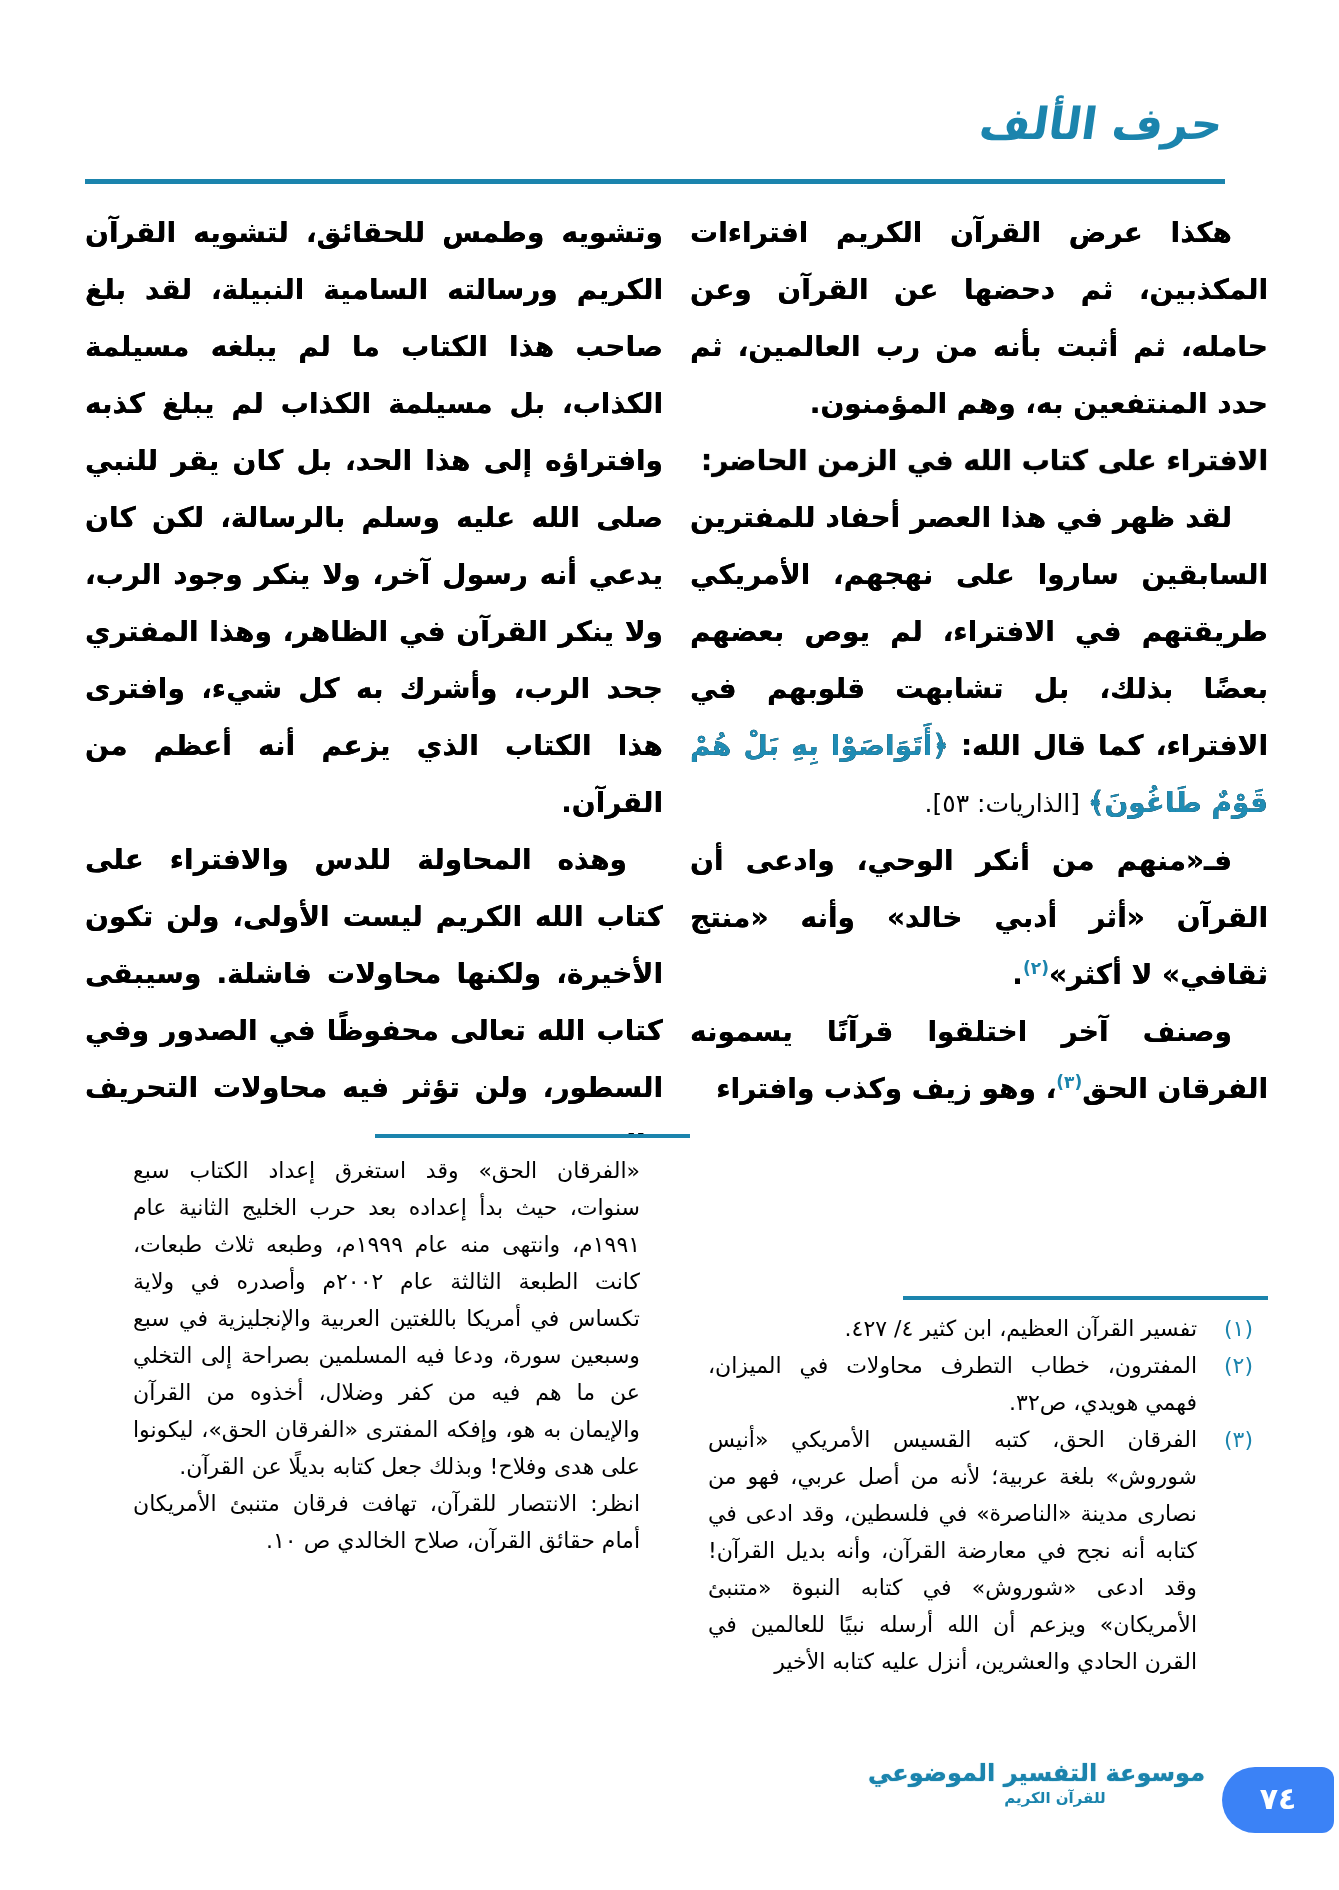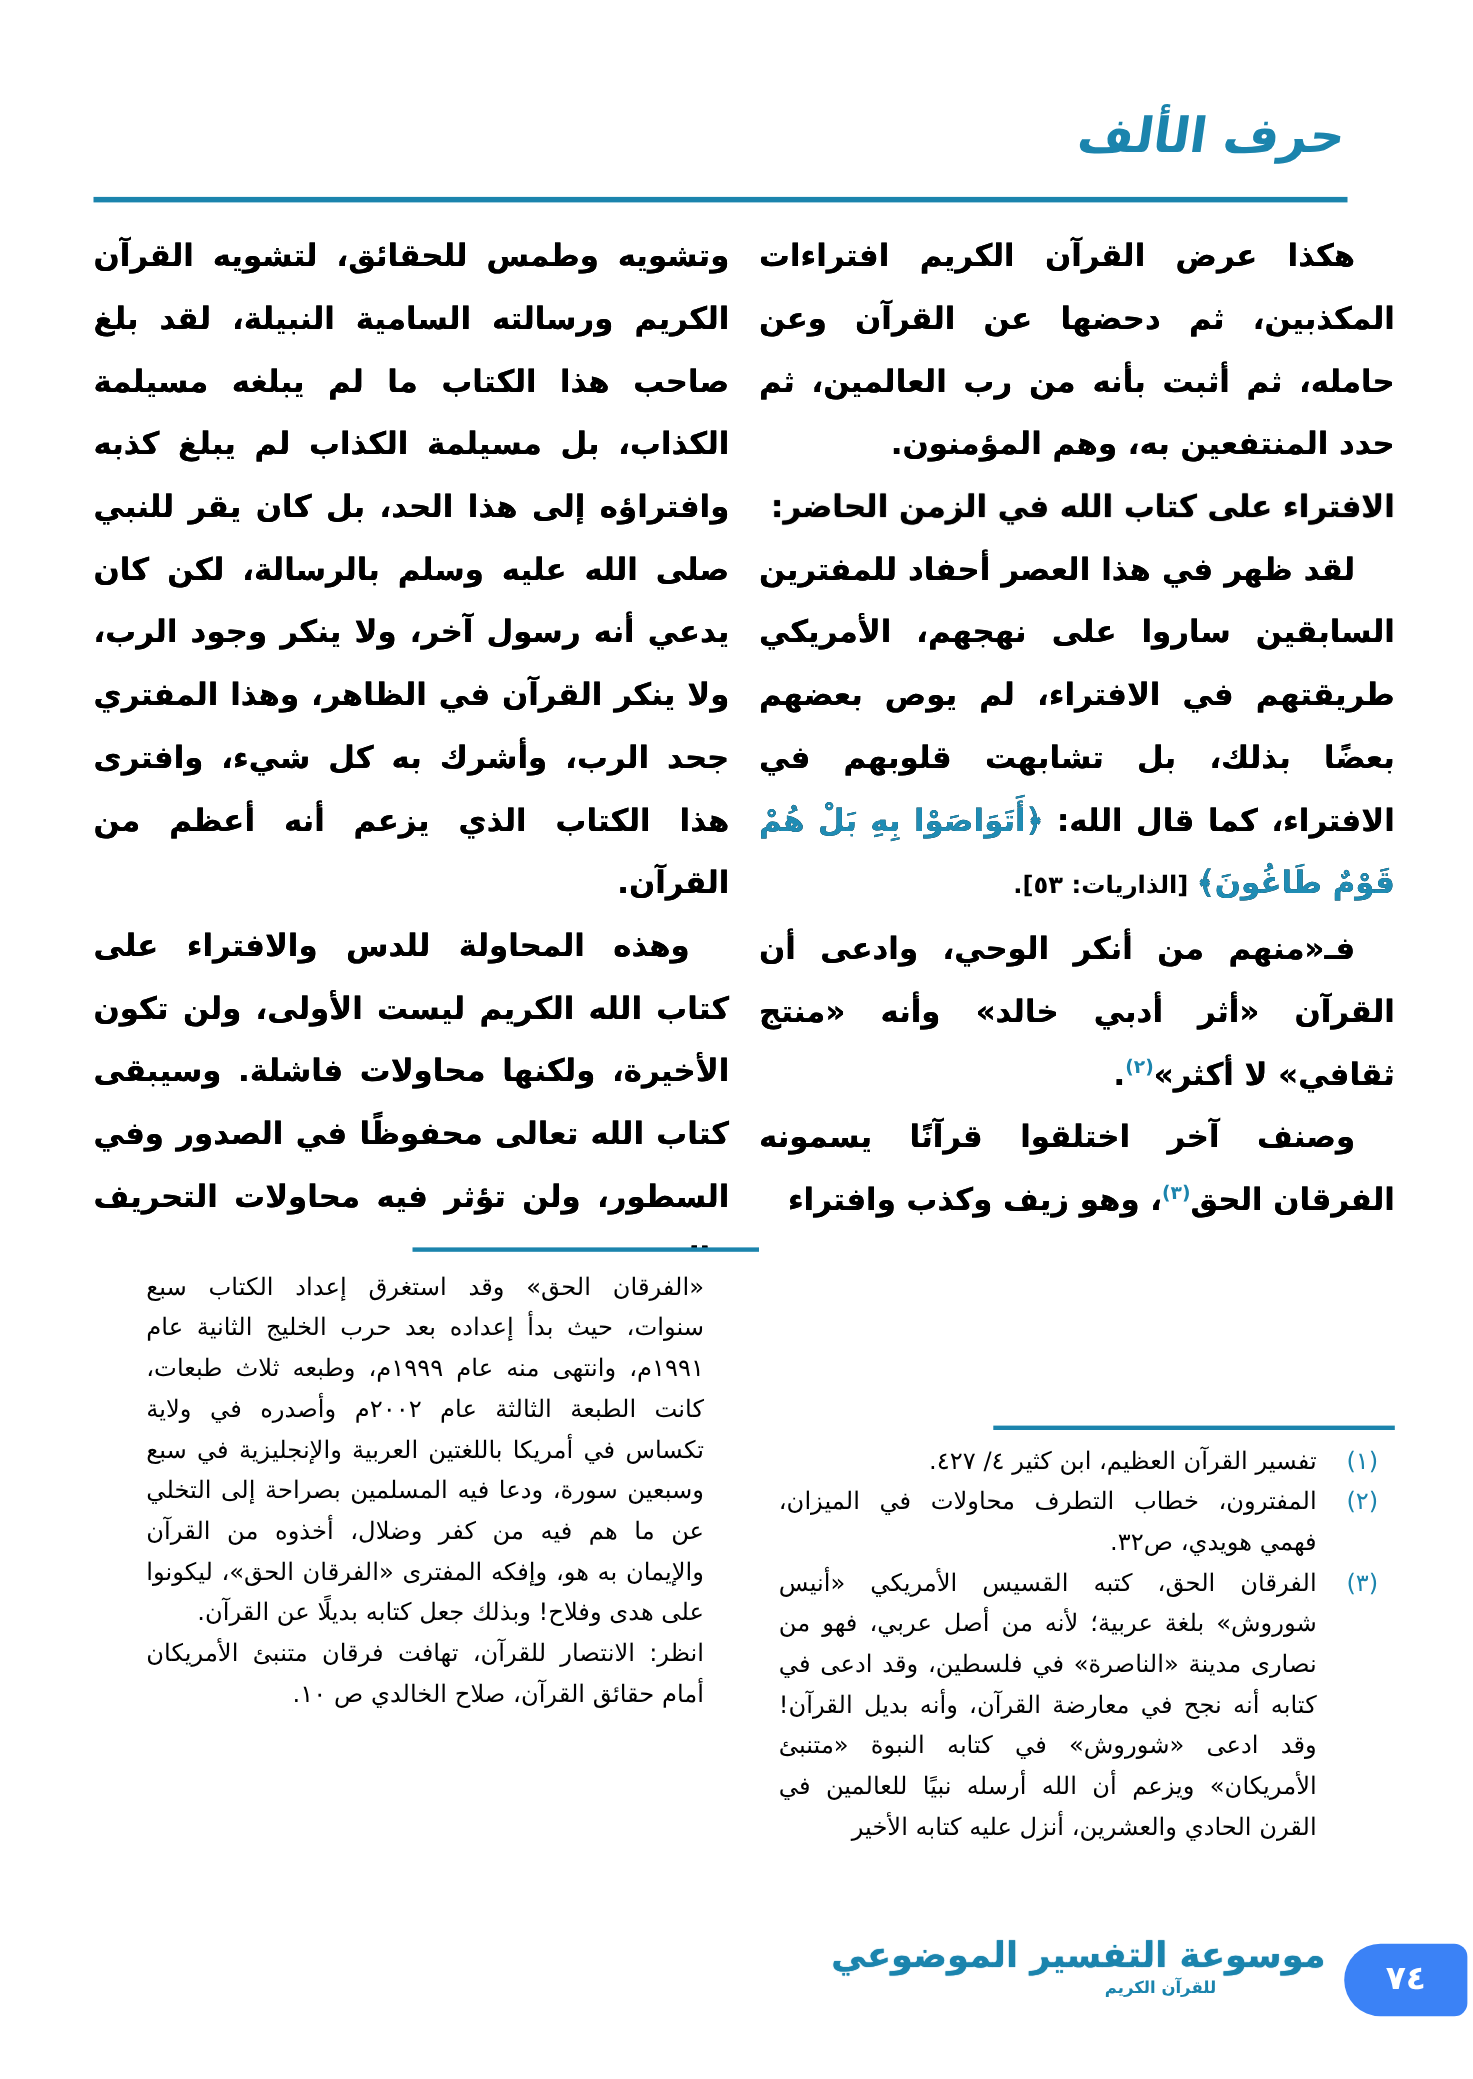--- a/index.html
+++ b/index.html
@@ -67,22 +67,22 @@
     text-shadow: none;
     vertical-align: super;
     line-height: 0;
   }
 
   .verse {
     color: #1f8cb4;
     font-weight: bold;
   }
   .verse-cite {
-    font-weight: bold;
-    font-size: 22px;
+    font-weight: normal;
+    font-size: 25px;
     text-shadow: none;
   }
 
   
   .fn-sep {
     position: absolute;
     height: 4px;
     background: #1b84ad;
   }
   .fn-sep-right { top: 1092px; right: 0;     width: 365px; }
@@ -112,21 +112,21 @@
   .footer-logo {
     position: absolute;
     top: 1760px;
     left: 905px;
     width: 300px;
     text-align: center;
     color: #1b84ad;
     line-height: 1.1;
   }
   .logo-l1 {
-    font-size: 32px;
+    font-size: 24px;
     font-weight: bold;
     text-shadow: 0 0 1px #1b84ad;
     white-space: nowrap;
   }
   .logo-l2 {
     font-size: 15px;
     font-weight: bold;
     margin-top: 4px;
   }
 

